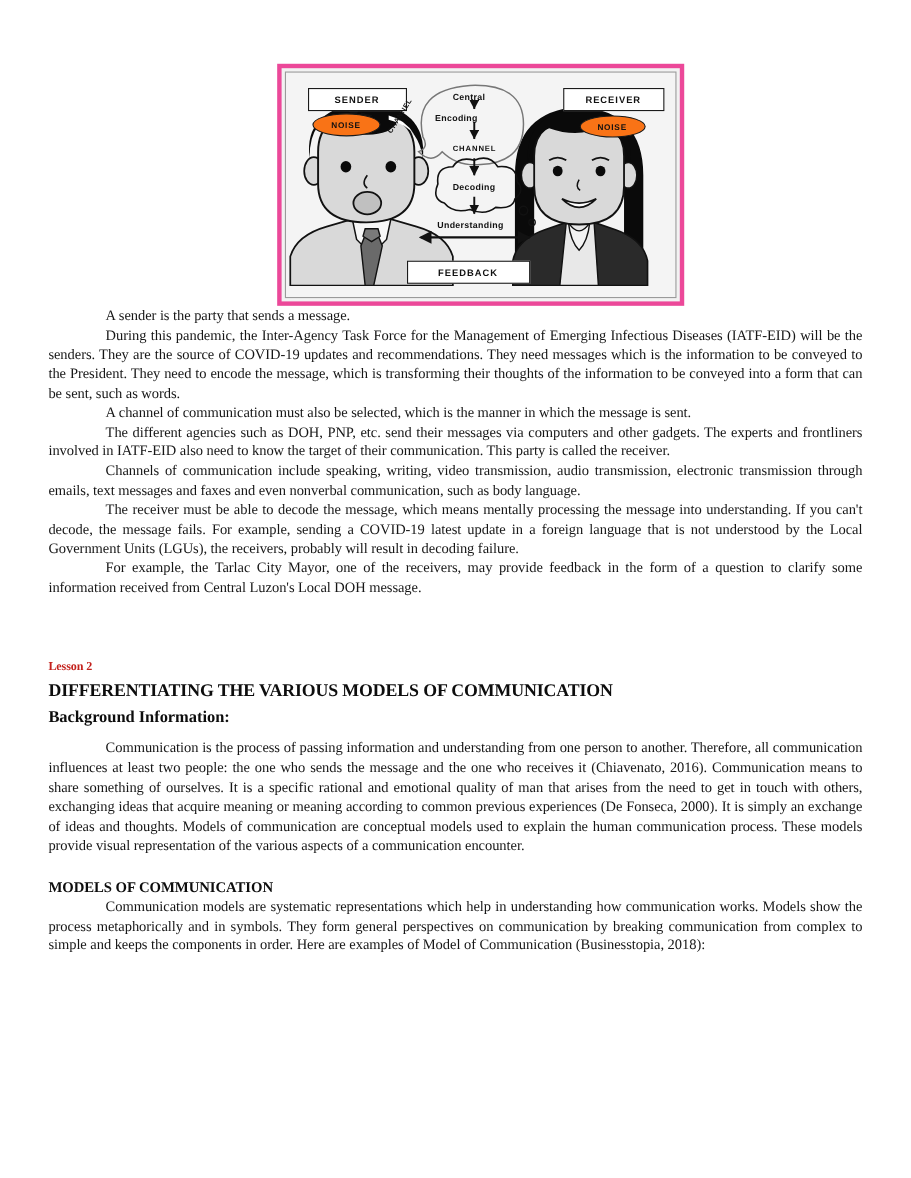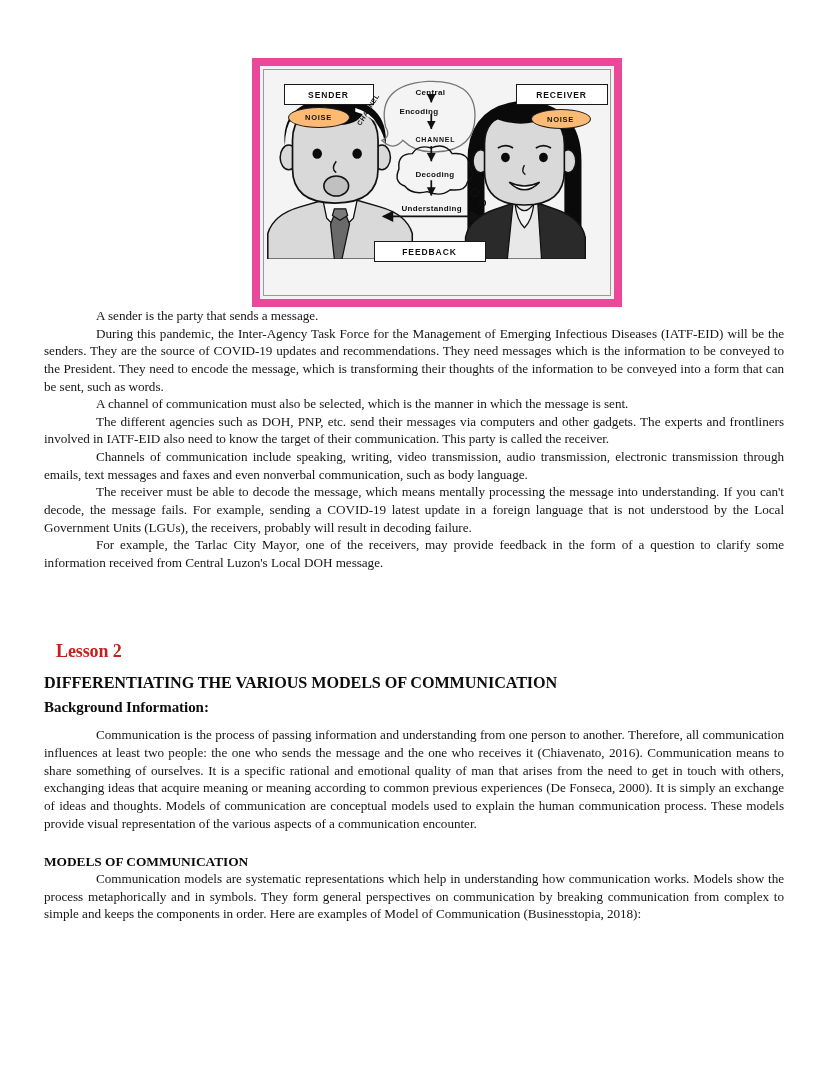--- a/index.html
+++ b/index.html
@@ -26,23 +26,23 @@
   
   .figure-wrap {
     width: 100%;
     display: flex;
     justify-content: center;
     padding-top: 58px;
   }
   .figure {
     position: relative;
     width: 370px;
-    height: 249px;
+    height: 220px;
     background: #f2f2f2;
-    border: 8px solid #ec4899;
+    border: 4px solid #ec4899;
     box-sizing: border-box;
     overflow: hidden;
     margin-left: 45px;
   }
   .fig-inner {
     position: absolute;
     inset: 3px;
     background: #f4f4f4;
     border: 1px solid #9a9a9a;
     overflow: hidden;
@@ -57,21 +57,21 @@
     letter-spacing: 0.9px;
     color: #111;
     display: flex;
     align-items: center;
     justify-content: center;
     z-index: 6;
   }
   .lbl-oval {
     position: absolute;
     border: 1.6px solid #1a1a1a;
-    background: #fdba74;
+    background: #f97316;
     border-radius: 50%;
     font-family: "Liberation Sans", "DejaVu Sans", sans-serif;
     font-weight: bold;
     font-size: 7.5px;
     letter-spacing: 0.7px;
     color: #111;
     display: flex;
     align-items: center;
     justify-content: center;
     z-index: 6;
@@ -115,22 +115,22 @@
     letter-spacing: -0.05px;
   }
   .body-text.ind { text-indent: 52px; }
   .first-para { }
 
   .spacer-big { height: 58px; }
 
   .lesson-tag {
     color: #C3211C;
     font-weight: bold;
-    font-size: 18px;
-    margin: 12px;
+    font-size: 11px;
+    margin: 0;
     letter-spacing: -0.1px;
     font-family: Liberation Serif, serif;
   }
   .main-heading {
     text-align: left;
     font-weight: bold;
     font-size: 16.2px;
     margin: 7px 0 0 0;
     letter-spacing: -0.1px;
     color: #0d0d0d;

